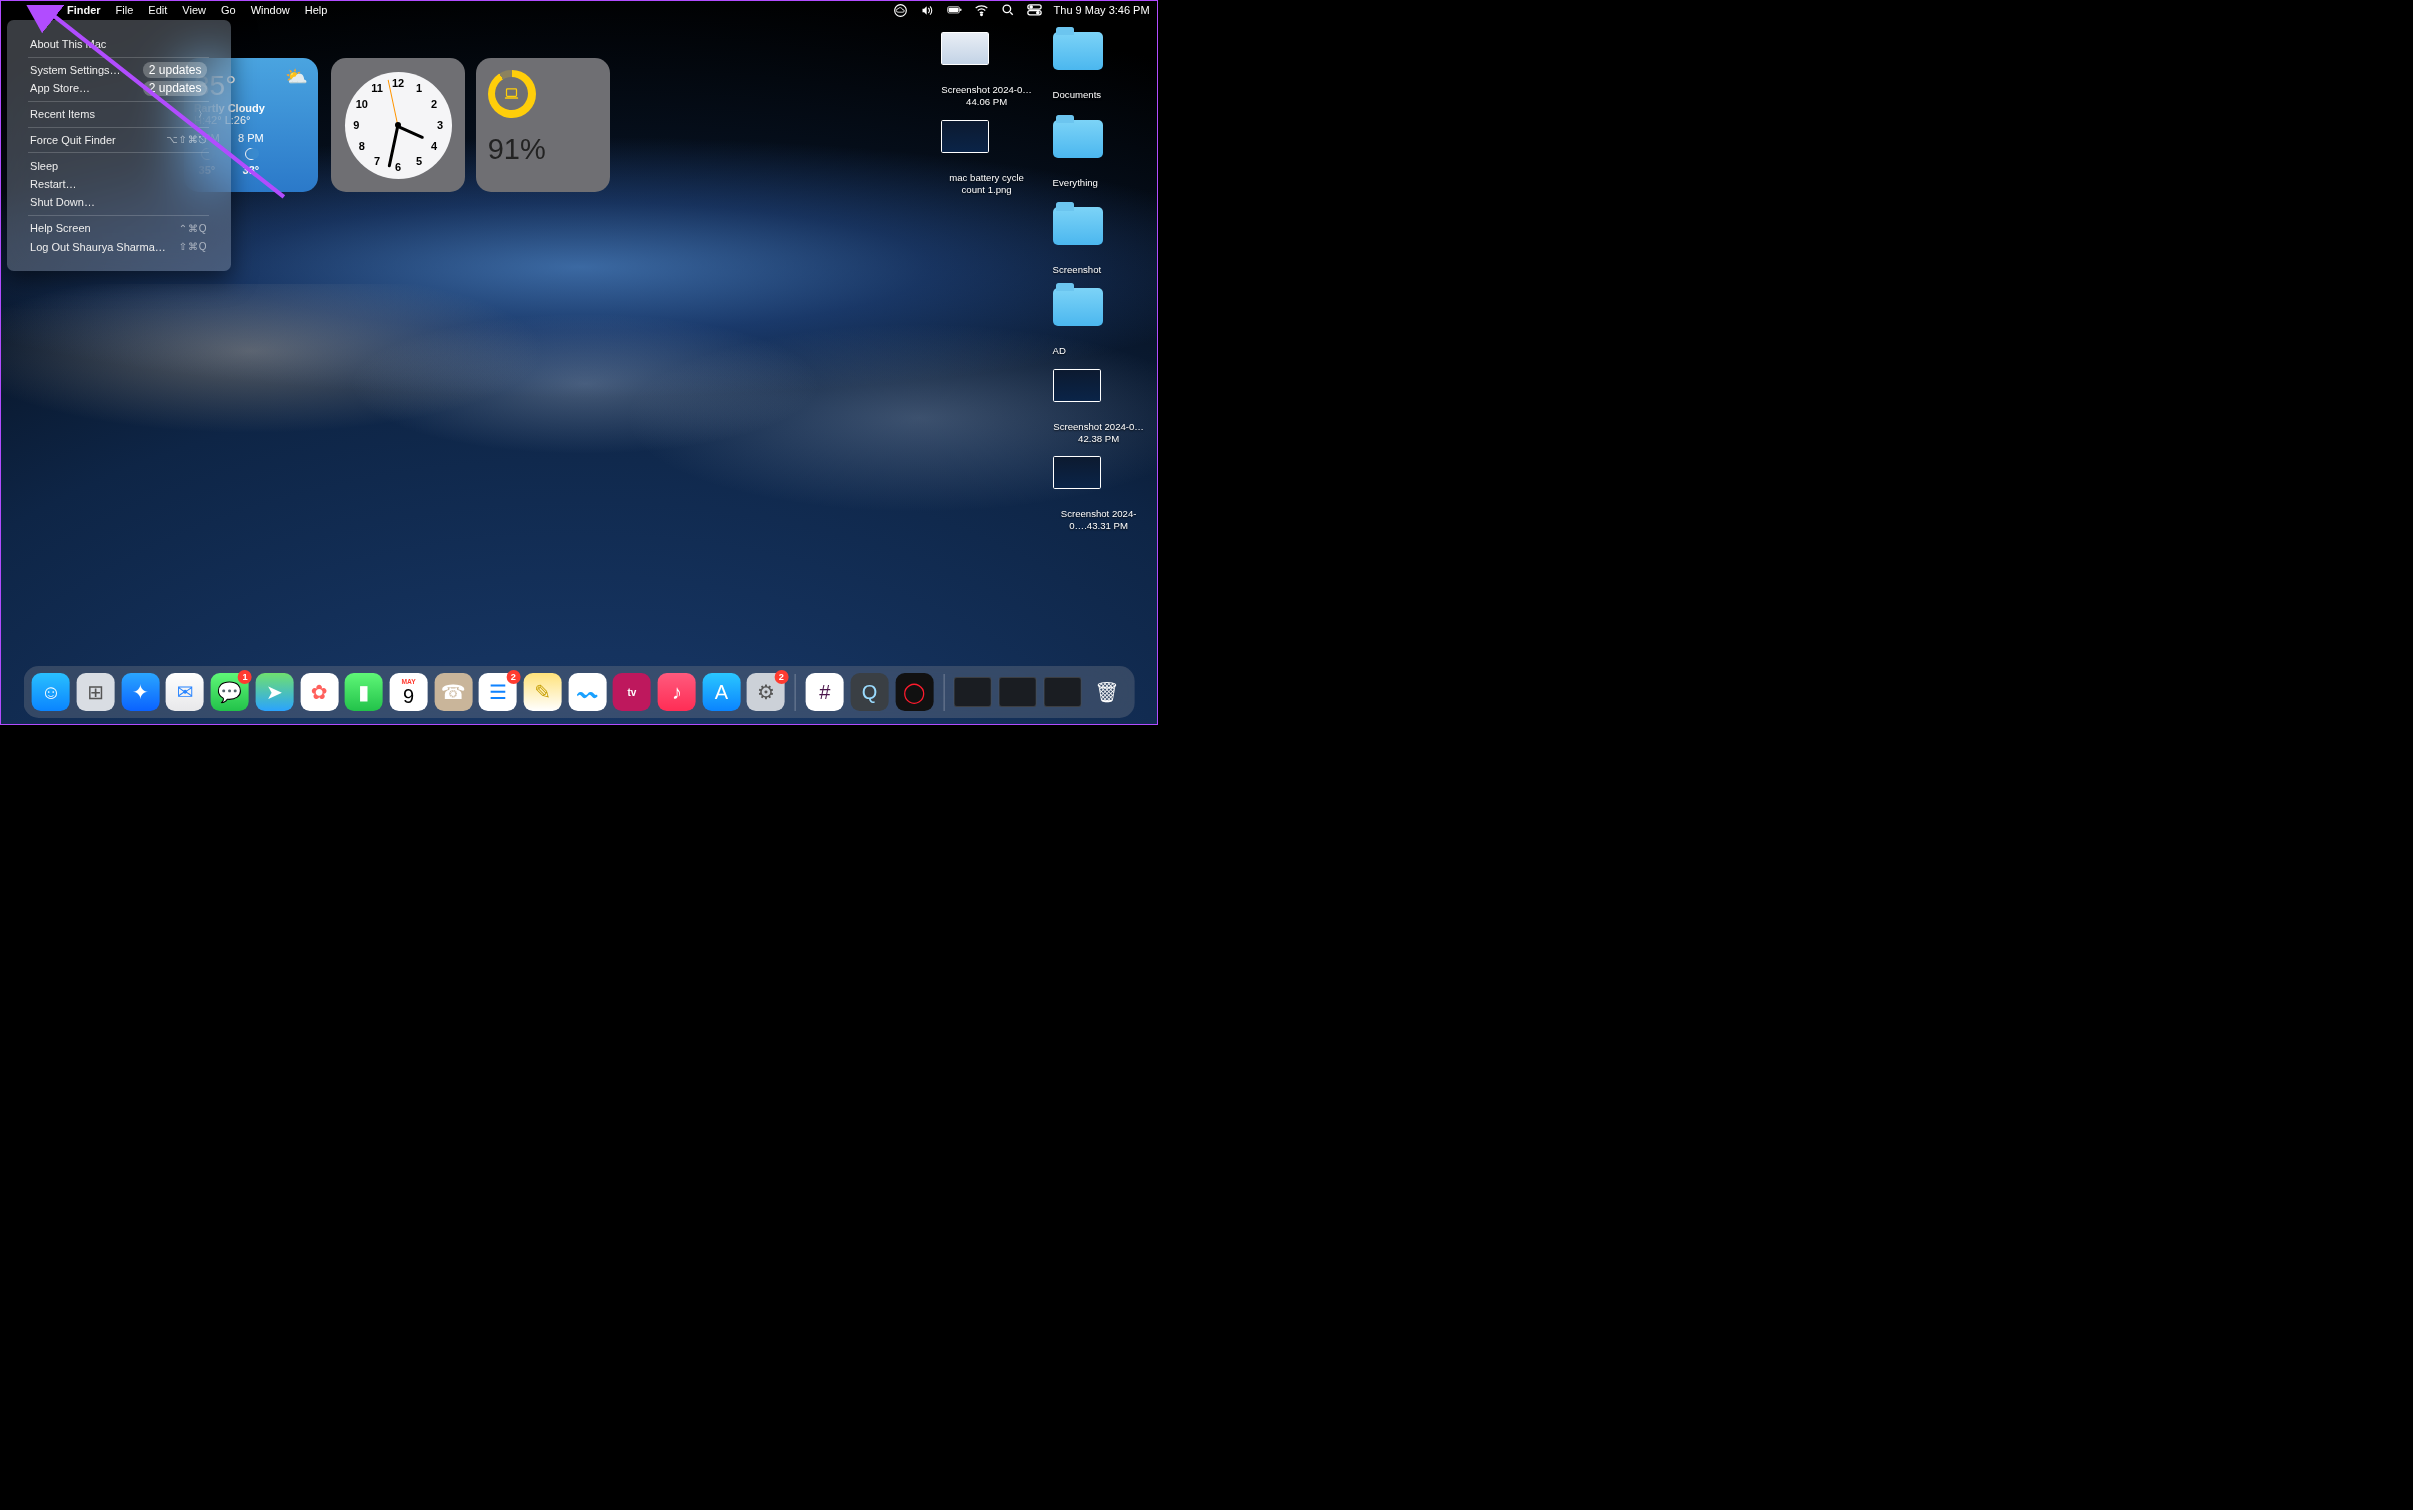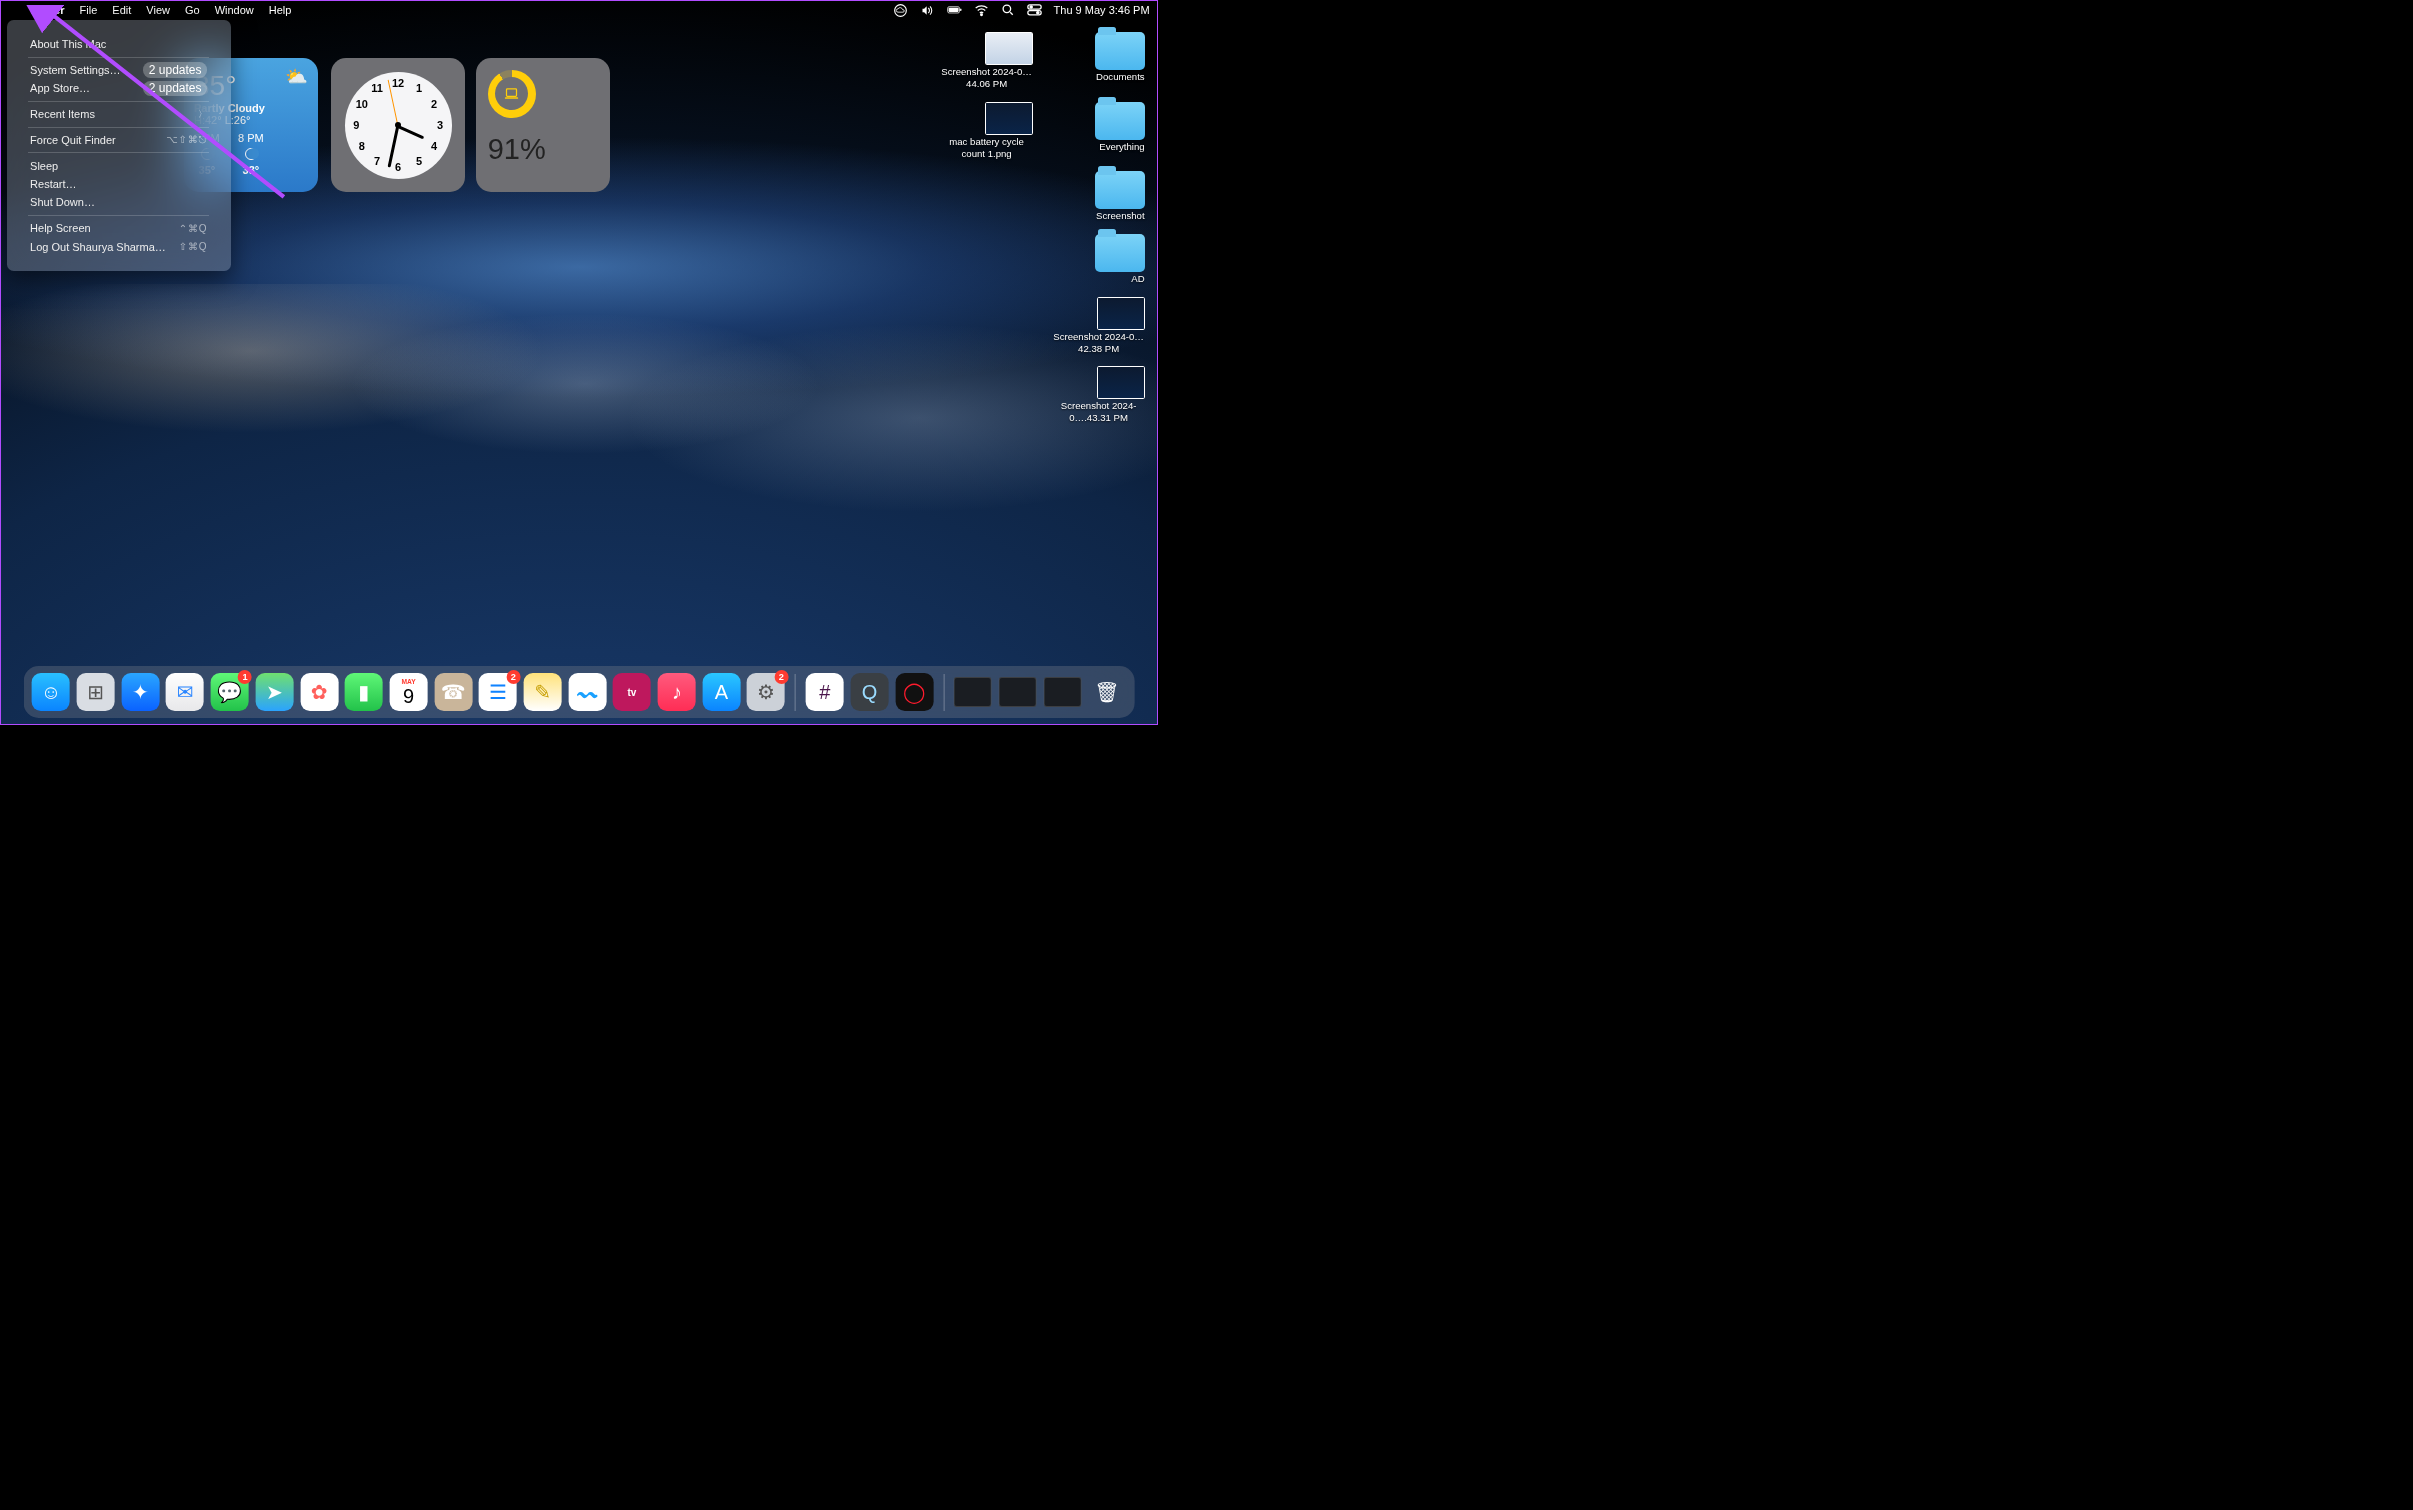--- a/index.html
+++ b/index.html
@@ -19,21 +19,21 @@
       radial-gradient(ellipse 334px 100px at 585px 100px, rgba(200,215,235,0.3), rgba(0,0,0,0) 70%),
       radial-gradient(ellipse 418px 134px at 919px 134px, rgba(200,215,235,0.25), rgba(0,0,0,0) 70%);
   }
 
   
   .menubar { position:absolute; top:0; left:0; right:0; height:20px; display:flex; align-items:center; font-size:11px; padding:0 8.4px; z-index:50; }
   .menubar .left, .menubar .right { display:flex; align-items:center; gap:0; }
   .menubar .right { margin-left:auto; gap:11.7px; }
   .menubar .mitem { padding:0 7.5px; height:20px; display:flex; align-items:center; cursor:default; }
   .menubar .apple { font-size:12.5px; padding:0 8.4px 0 6.7px; }
-  .menubar .bold { font-weight:700; }
+  .menubar .bold { font-weight:700;margin-left:36px; }
   .menubar .ricon { width:15px; height:15px; display:flex; align-items:center; justify-content:center; }
 
   
   .apple-menu { position:absolute; top:20px; left:6.7px; width:224px; background:rgba(150,158,170,0.38); backdrop-filter:blur(25px); border-radius:6.7px; padding:15px; font-size:11px; color:#eee; box-shadow:0 8.4px 25px rgba(0,0,0,0.5); z-index:60; }
   .apple-menu .row { display:flex; align-items:center; height:18.4px; padding:0 8.4px; border-radius:3.3px; justify-content:space-between; }
   .apple-menu .sep { height:0.8px; background:rgba(255,255,255,0.18); margin:3.3px 6.7px; }
   .apple-menu .badge { background:rgba(255,255,255,0.25); color:#fff; font-size:12px; padding:0.8px 5.8px; border-radius:7.5px; }
   .apple-menu .shortcut { color:rgba(255,255,255,0.55); font-size:10px; letter-spacing:0.8px; }
   .apple-menu .chev { color:rgba(255,255,255,0.6); font-size:9.2px; }
 
@@ -56,21 +56,21 @@
   .clockw .pin  { position:absolute; left:50%; top:50%; width:6.7px; height:6.7px; margin-left:-3.3px; margin-top:-3.3px; border-radius:50%; background:#000; }
   .clockw .num  { position:absolute; font-size:11px; font-weight:700; color:#000; text-align:center; width:15px;}
 
   .battw { top:58px; left:476px; width:134px; height:134px; background:#6f6f73; padding:11.7px; }
   .battw .ring { width:48px; height:48px; border-radius:50%; background:conic-gradient(#ffce0a 0 91%, rgba(255,206,10,0.2) 91% 100%); display:flex; align-items:center; justify-content:center; margin-bottom:15px;}
   .battw .ring .inner { width:33px; height:33px; border-radius:50%; background:#6f6f73; display:flex; align-items:center; justify-content:center; color:#ffce0a; }
   .battw .pct { font-size:29px; color:#222; font-weight:400;}
 
   
   .dicons { position:absolute; right:13.4px; top:32px; width:217px; display:flex; flex-wrap:wrap; flex-direction:row; gap:5px 20px; justify-content:flex-end;}
-  .ditem { width:92px; text-align:center; font-size:9.6px; line-height:1.25; text-shadow:0 0.8px 1.7px rgba(0,0,0,0.8); display:flex; flex-direction:column; align-items:flex-end; gap:1px; margin-bottom:6.7px;}
+  .ditem { width:92px; text-align:center; font-size:9.6px; line-height:1.25; text-shadow:0 0.8px 1.7px rgba(0,0,0,0.8); display:flex; flex-direction:column; align-items:flex-start; gap:19px; margin-bottom:6.7px;}
   .folder { width:50px; height:38px; background:linear-gradient(#7cd3f7,#4bb7ef); border-radius:5px; position:relative; display:block;}
   .folder::before { content:""; position:absolute; top:-5px; left:3.3px; width:18.4px; height:8.4px; background:#6cc5ef; border-radius:2.5px 2.5px 0 0;}
   .thumb { width:48px; height:33px; border:1.7px solid #fff; background:linear-gradient(#0c1a30,#0a2448); border-radius:1.7px;}
   .thumb.light { background:linear-gradient(#e9eef5,#c3d3e6); }
 
   
   .arrow { position:absolute; top:5px; left:25px; z-index:70; pointer-events:none; }
 
   
   .dock { position:absolute; bottom:6.7px; left:50%; transform:translateX(-50%); height:52px; background:rgba(120,126,138,0.35); border-radius:15px; display:flex; align-items:center; padding:0 8.4px; gap:6.7px; backdrop-filter:blur(25px); z-index:40;}

